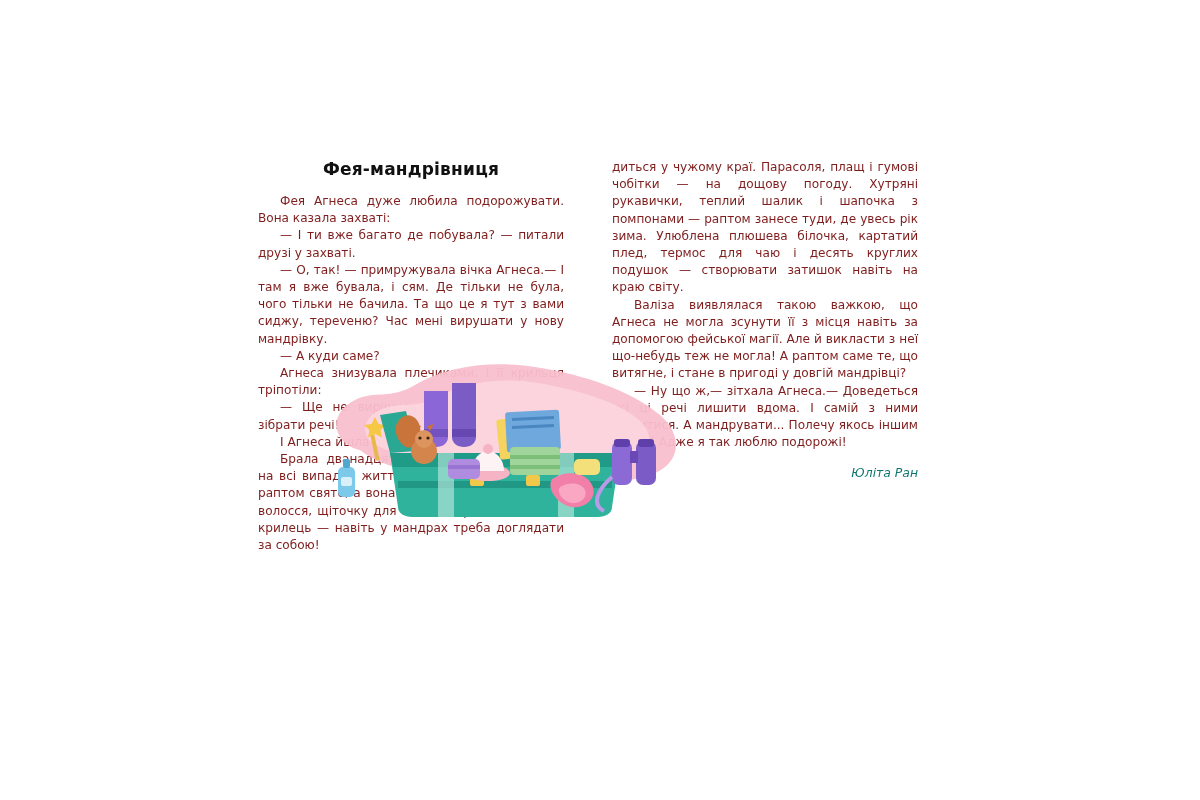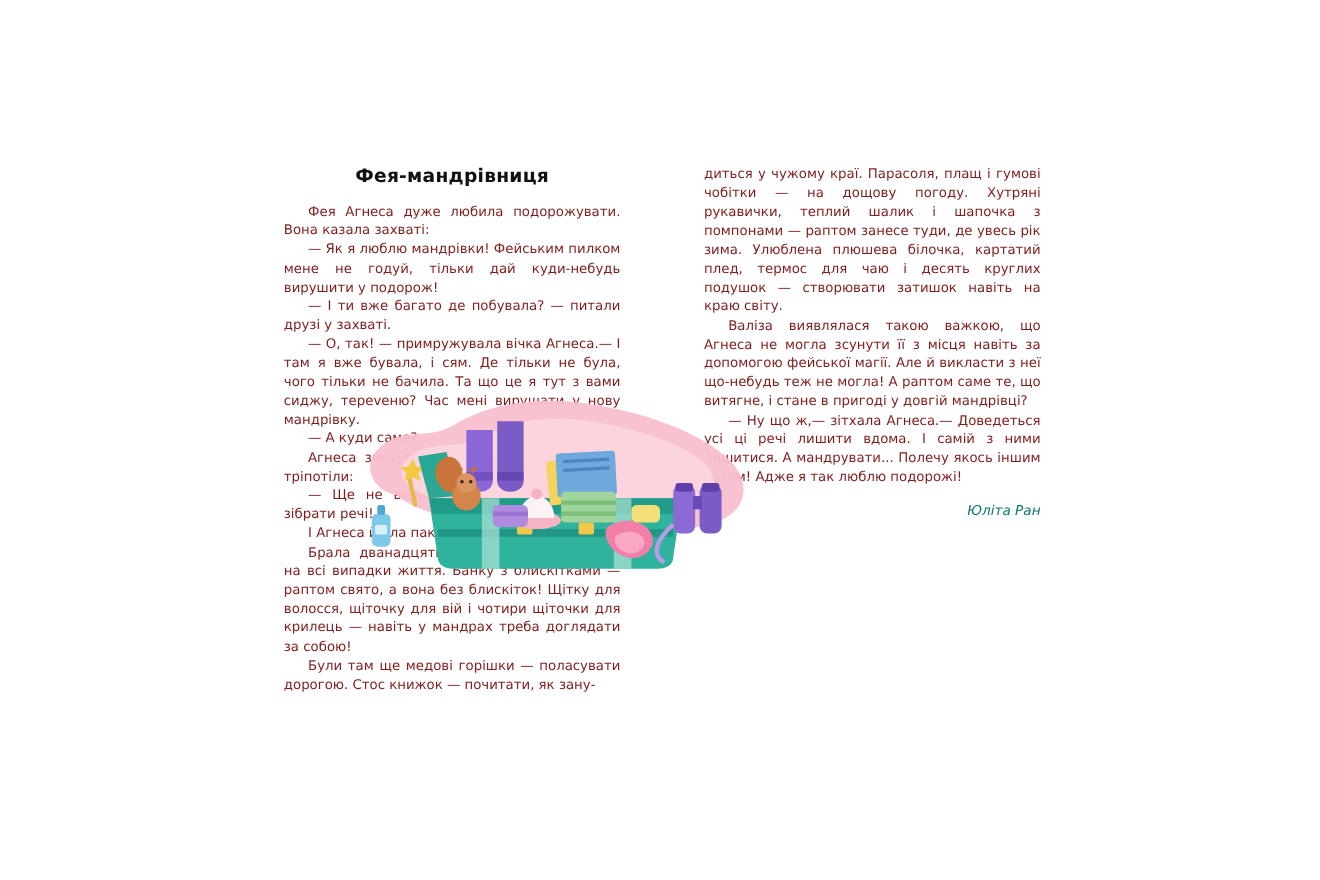--- a/index.html
+++ b/index.html
@@ -23,22 +23,23 @@
   .spread {
     position: absolute;
     left: 258px;
     top: 150px;
     width: 690px;
     height: 520px;
   }
   .columns {
     position: relative;
     display: flex;
-    gap: 76px;
+    gap: 48px;
     width: 690px;
+    margin-top: 9px;
   }
   .col {
     width: 306px;
   }
   .story-title {
     font-family: "DejaVu Sans", sans-serif;
     font-weight: bold;
     font-size: 17px;
     letter-spacing: 0.2px;
     text-align: center;
@@ -86,29 +87,27 @@
 <body>
 
 <div class="page">
 
   <div class="spread">
     <div class="columns">
 
       <div class="col left">
         <h1 class="story-title">Фея-мандрівниця</h1>
         <p class="para">Фея Агнеса дуже любила подорожувати. Вона казала захваті:</p>
-        <p class="para">— Як я люблю мандрівки! Фейським пилком мене не годуй, тільки дай куди-небудь вирушити у подорож!</p>
         <p class="para">— І ти вже багато де побувала? — питали друзі у захваті.</p>
         <p class="para">— О, так! — примружувала вічка Агнеса.— І там я вже бувала, і сям. Де тільки не була, чого тільки не бачила. Та що це я тут з вами сиджу, тереveню? Час мені вирушати у нову мандрівку.</p>
         <p class="para">— А куди саме?</p>
         <p class="para">Агнеса знизувала плечиками, і її крильця тріпотіли:</p>
         <p class="para">— Ще не вирішила. Для початку треба зібрати речі!</p>
         <p class="para">І Агнеса йшла пакувати валізку.</p>
         <p class="para">Брала дванадцять кольорових суконок — на всі випадки життя. Банку з блискітками — раптом свято, а вона без блискіток! Щітку для волосся, щіточку для вій і чотири щіточки для крилець — навіть у мандрах треба доглядати за собою!</p>
-        <p class="para">Були там ще медові горішки — поласувати дорогою. Стос книжок — почитати, як зану-</p>
       </div>
 
       <div class="col right">
         <p class="para noindent">диться у чужому краї. Парасоля, плащ і гумові чобітки — на дощову погоду. Хутряні рукавички, теплий шалик і шапочка з помпонами — раптом занесе туди, де увесь рік зима. Улюблена плюшева білочка, картатий плед, термос для чаю і десять круглих подушок — створювати затишок навіть на краю світу.</p>
         <p class="para">Валіза виявлялася такою важкою, що Агнеса не могла зсунути її з місця навіть за допомогою фейської магії. Але й викласти з неї що-небудь теж не могла! А раптом саме те, що витягне, і стане в пригоді у довгій мандрівці?</p>
         <p class="para">— Ну що ж,— зітхала Агнеса.— Доведеться усі ці речі лишити вдома. І самій з ними лишитися. А мандрувати... Полечу якось іншим разом! Адже я так люблю подорожі!</p>
         <div class="signature">Юліта Ран</div>
       </div>
 
     </div>

